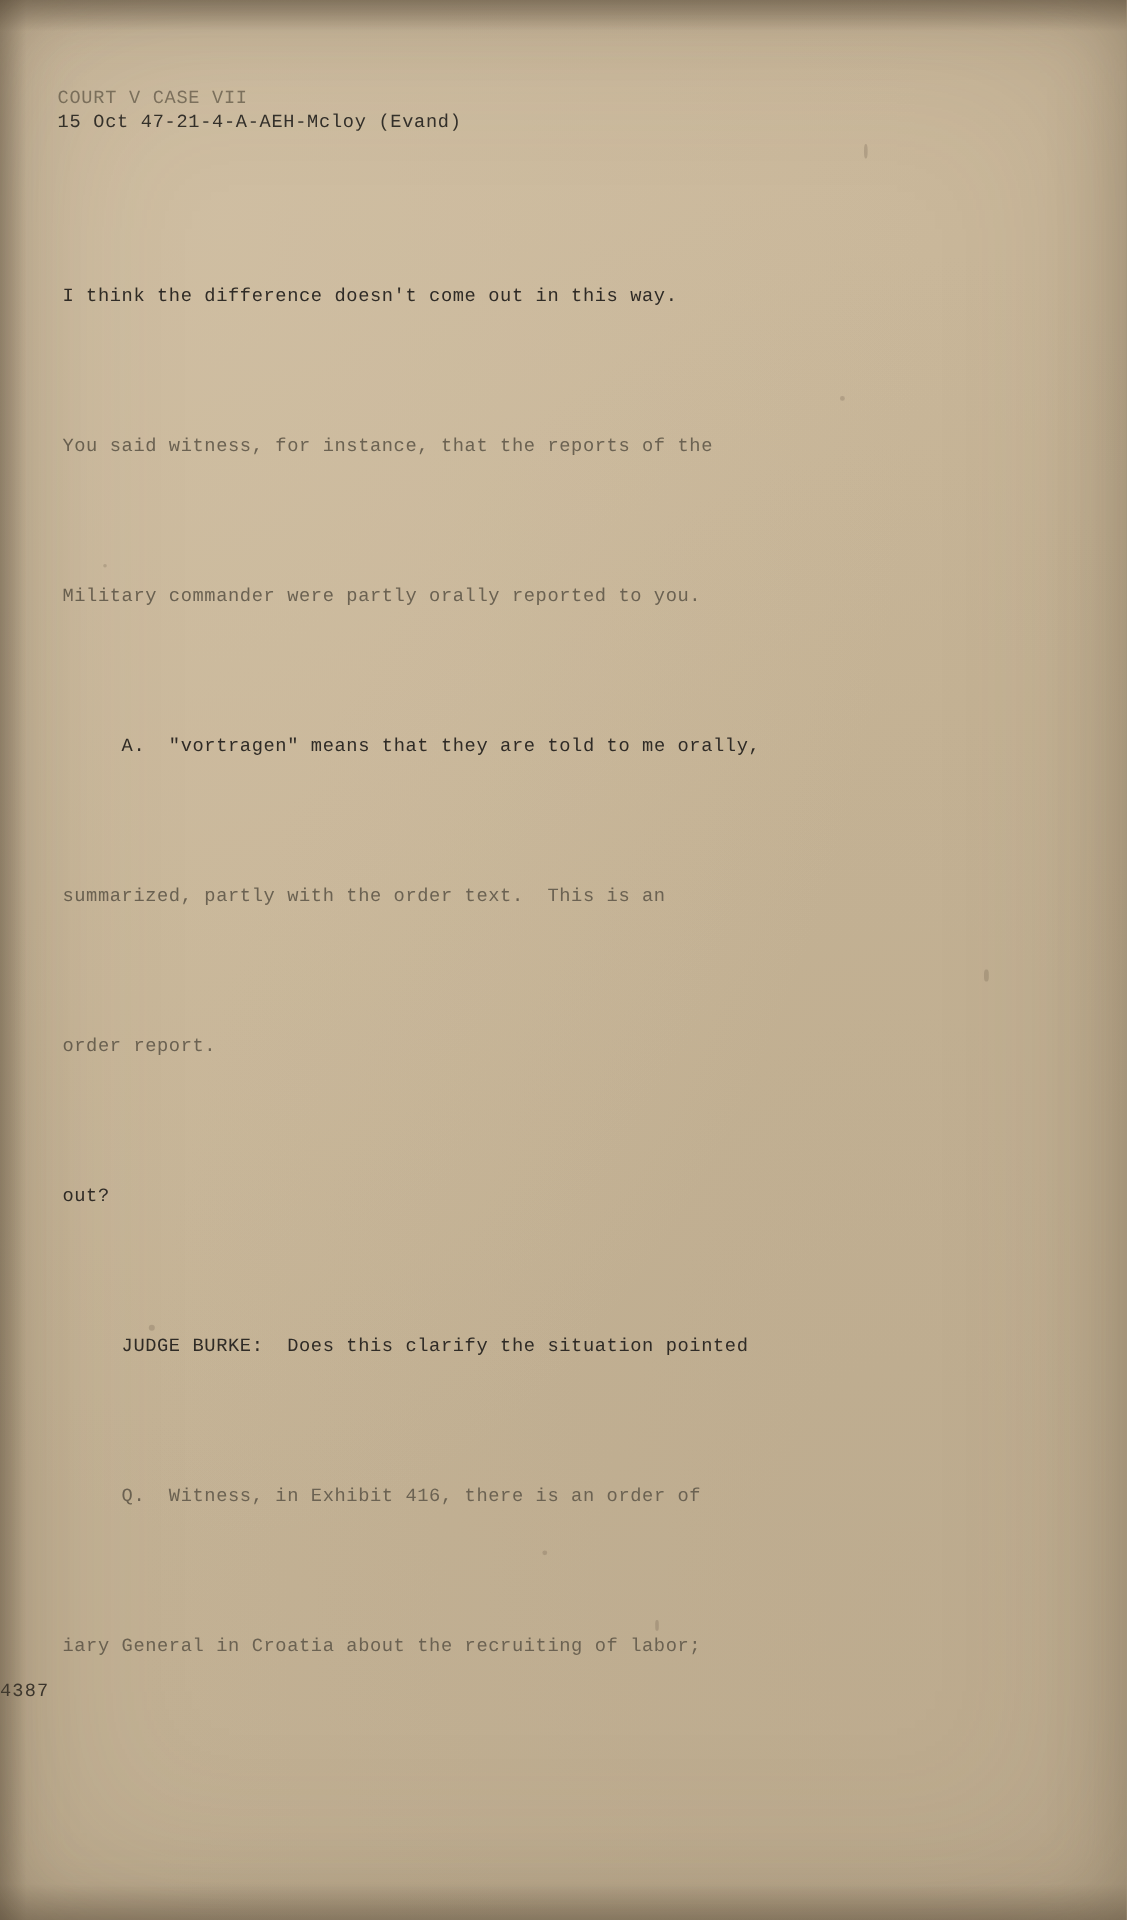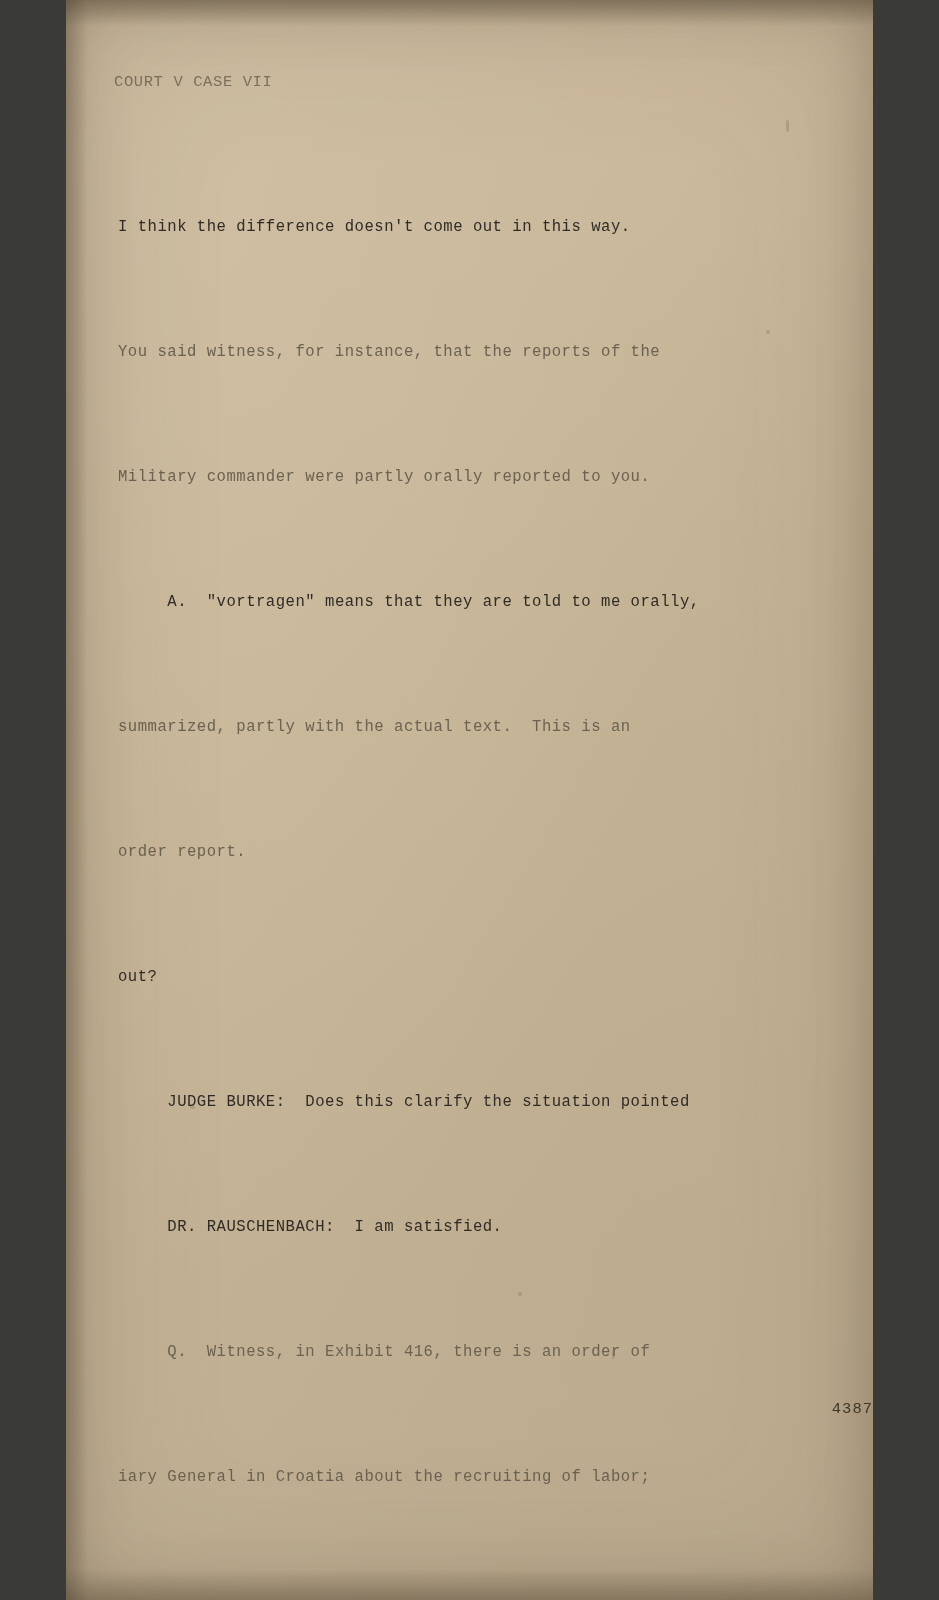--- a/index.html
+++ b/index.html
@@ -2,21 +2,21 @@
 <html><head>
 <meta charset="utf-8">
 <style>
   html, body {
     margin: 0;
     padding: 0;
     background: #3a3a38;
   }
   .page {
     position: relative;
-    width: 807px;
+    width: 939px;
     height: 1600px;
     margin: 0 auto;
     background: #c9b89c;
     background-image:
       radial-gradient(ellipse at 20% 12%, rgba(208,191,163,0.75) 0%, rgba(201,184,156,0) 55%),
       radial-gradient(ellipse at 80% 85%, rgba(186,168,139,0.55) 0%, rgba(201,184,156,0) 60%),
       linear-gradient(160deg, #cdbb9f 0%, #c6b496 45%, #bfae92 100%);
     overflow: hidden;
     font-family: "Liberation Mono", "DejaVu Sans Mono", monospace;
     color: #2f2b26;
@@ -89,21 +89,21 @@
   }
   
   .faded {
     color: #6b6252;
   }
   .page-number {
     position: absolute;
     left: 0;
     right: 0;
     top: 1400px;
-    text-align: right;
+    text-align: left;
     font-size: 15.5px;
     letter-spacing: 1px;
     color: #3a352d;
   }
 </style>
 </head>
 <body>
 
 <div class="page">
   <div class="edge-top"></div>
@@ -115,32 +115,32 @@
   <div class="speck" style="left:820px;top:808px;width:4px;height:10px;border-radius:40%;"></div>
   <div class="speck" style="left:452px;top:1292px;width:4px;height:4px;"></div>
   <div class="speck" style="left:546px;top:1350px;width:3px;height:9px;border-radius:40%;"></div>
   <div class="speck" style="left:720px;top:120px;width:3px;height:12px;border-radius:40%;"></div>
   <div class="speck" style="left:86px;top:470px;width:3px;height:3px;"></div>
 
   <div class="content">
 
     <div class="header-block">
       <div class="header-line-1">COURT V  CASE VII</div>
+      <div class="header-line-2">15 Oct 47-21-4-A-AEH-Mcloy (Evand)</div>
     </div>
 
     <div class="body-text">
       <p class="para">I think the difference doesn't come out in this way.</p>
       <p class="para faded">You said witness, for instance, that the reports of the</p>
       <p class="para faded">Military commander were partly orally reported to you.</p>
       <p class="para">     A.  "vortragen" means that they are told to me orally,</p>
-      <p class="para faded">summarized, partly with the actual text.  This is an</p>
+      <p class="para faded">summarized, partly with the order text.  This is an</p>
       <p class="para faded">order report.</p>
       <p class="para">out?</p>
       <p class="para">     JUDGE BURKE:  Does this clarify the situation pointed</p>
-      <p class="para">     DR. RAUSCHENBACH:  I am satisfied.</p>
       <p class="para faded">     Q.  Witness, in Exhibit 416, there is an order of</p>
       <p class="para faded">iary General in Croatia about the recruiting of labor;</p>
       
       
       
       
       
       
       
       

